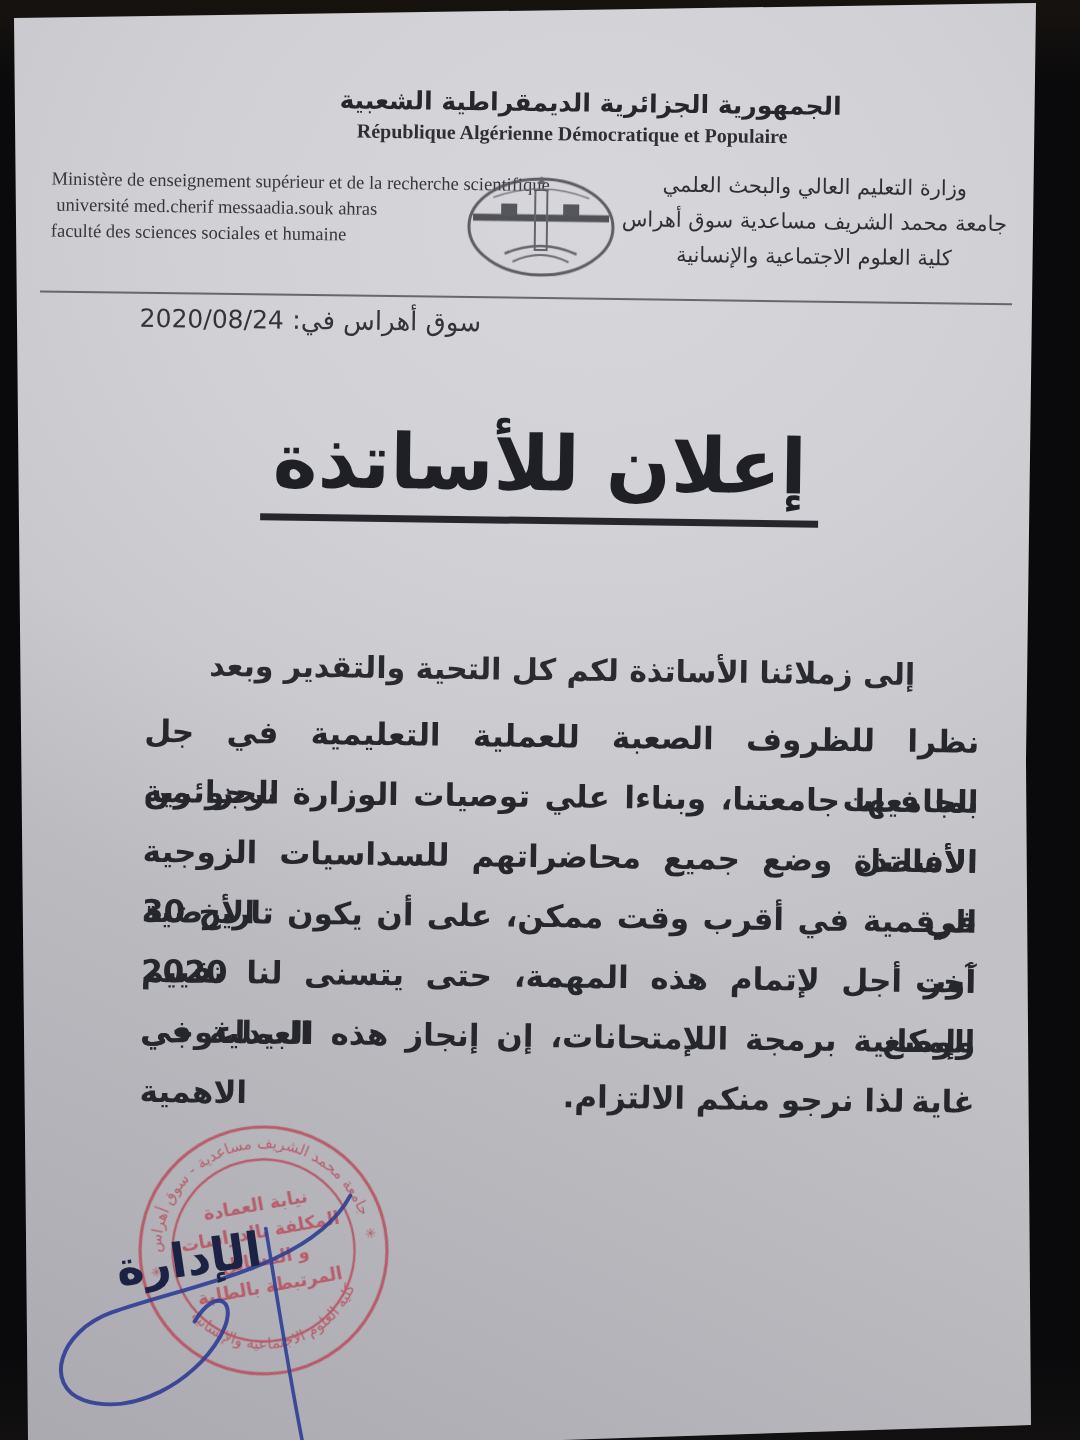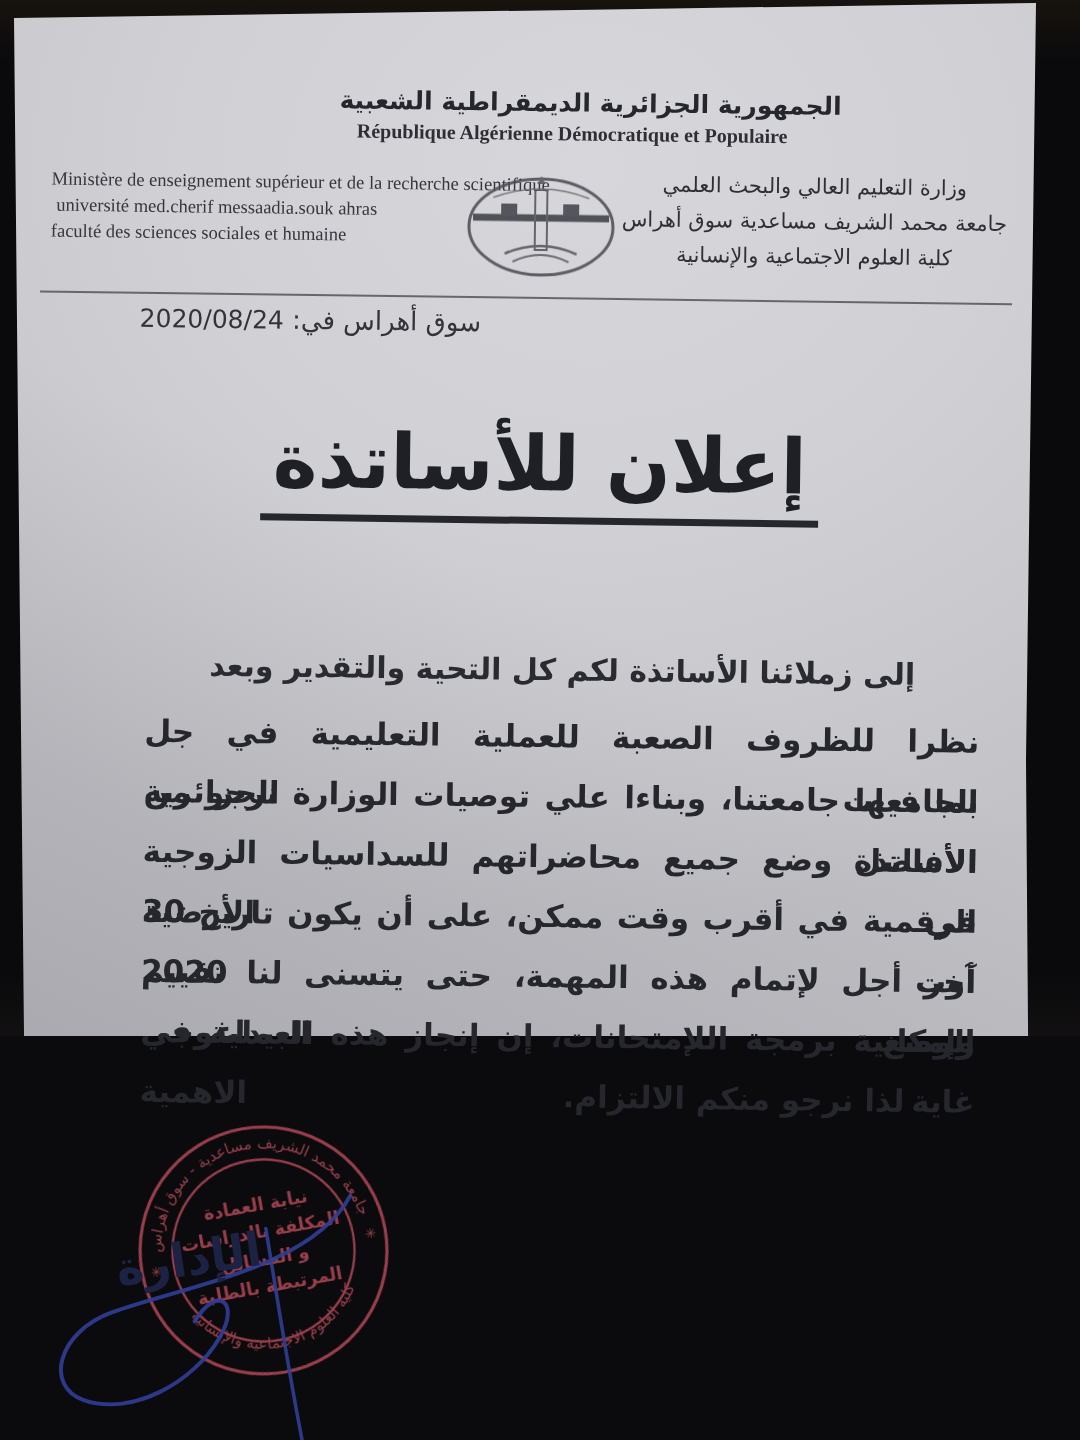--- a/index.html
+++ b/index.html
@@ -1,16 +1,16 @@
 <!DOCTYPE html>
 <html lang="ar"><head>
 <meta charset="utf-8">
 <style>
   html,body{margin:0;padding:0;background:#0b0b0d;width:1080px;height:1440px;overflow:hidden;}
-  #photo{position:relative;width:1080px;height:1036px;background:#0b0b0d;}
+  #photo{position:relative;width:1080px;height:1440px;background:#0b0b0d;}
   
   #photo::before{content:"";position:absolute;inset:0;background:linear-gradient(180deg,#17130f 0%,#0a0a0c 6%,#0a0a0c 94%,#121010 100%);}
   #paper{
     position:absolute;inset:0;
     clip-path:polygon(14px 18px,640px 9px,1036px 3px,1026px 760px,1031px 1425px,562px 1440px,28px 1440px);
     background:
       linear-gradient(205deg, rgba(0,0,0,0) 55%, rgba(55,55,66,0.10) 82%, rgba(45,45,56,0.16) 100%),
       radial-gradient(ellipse 900px 760px at 55% 16%, #d7d7db 0%, #d0d0d5 45%, #cacace 72%, #c1c1c6 100%);
   }
   #content{position:absolute;inset:0;transform:rotate(0.75deg);transform-origin:540px 300px;

